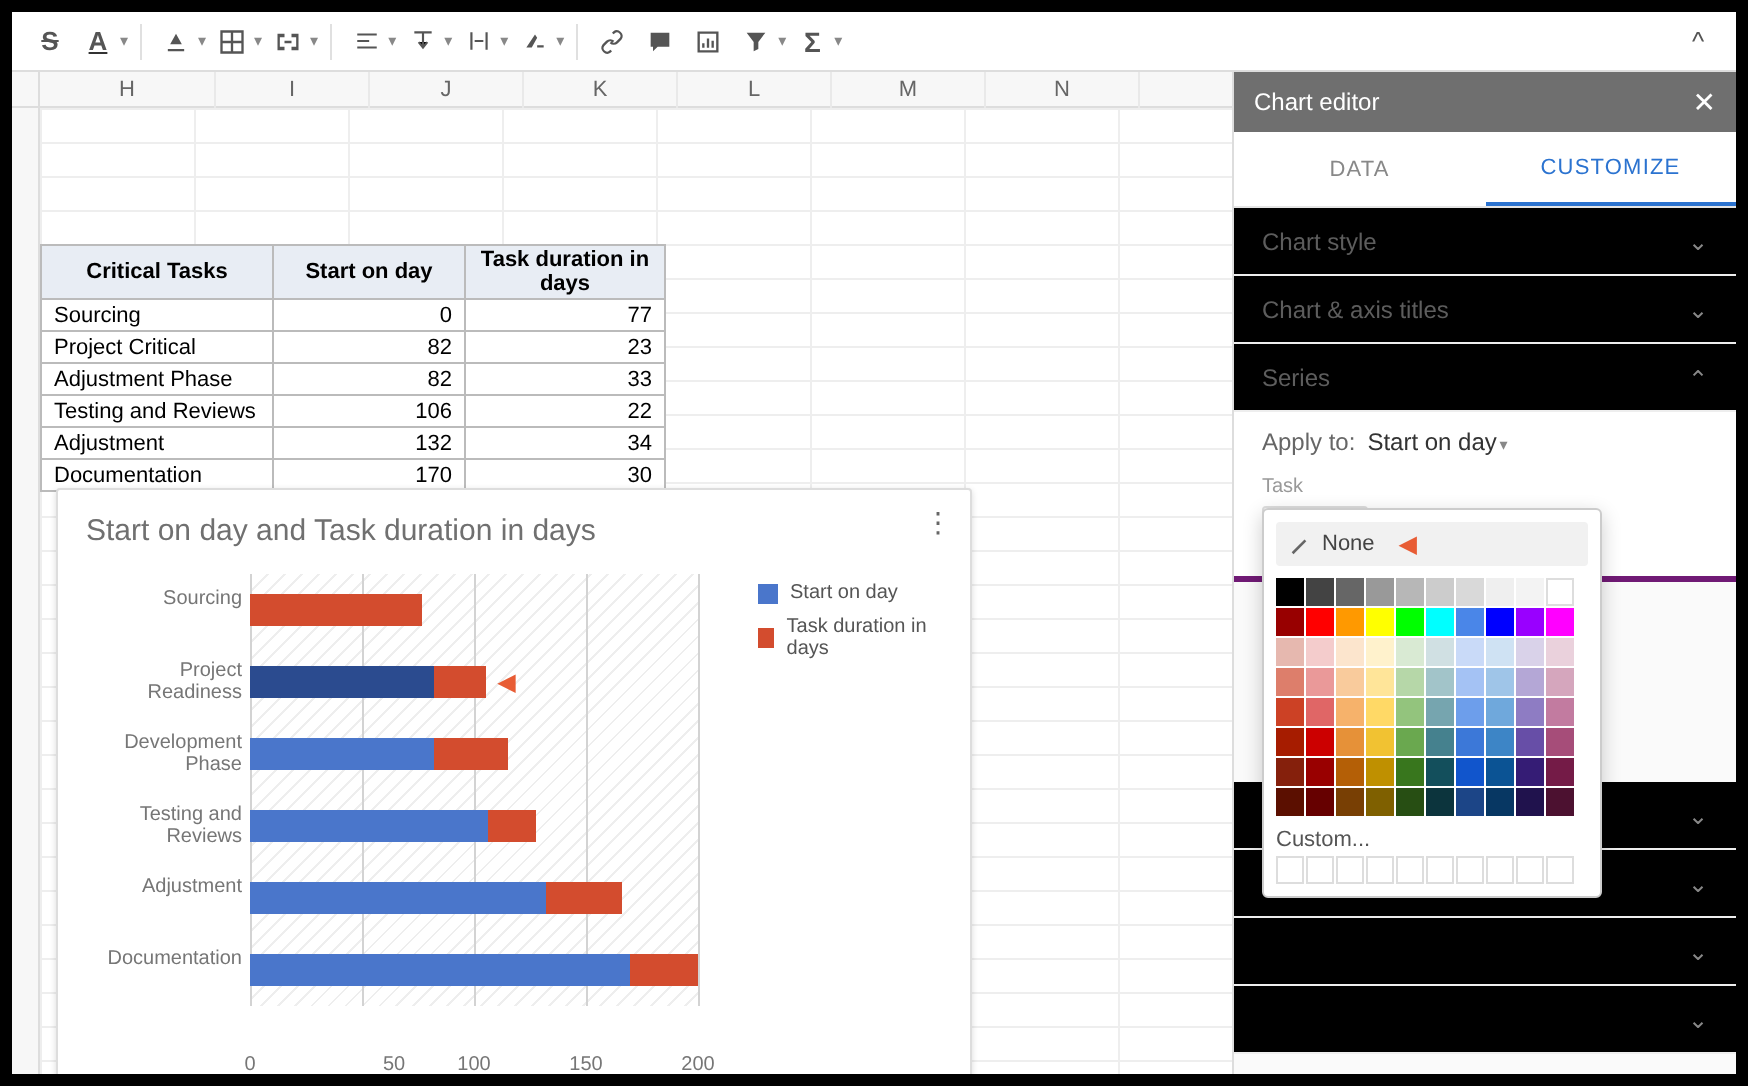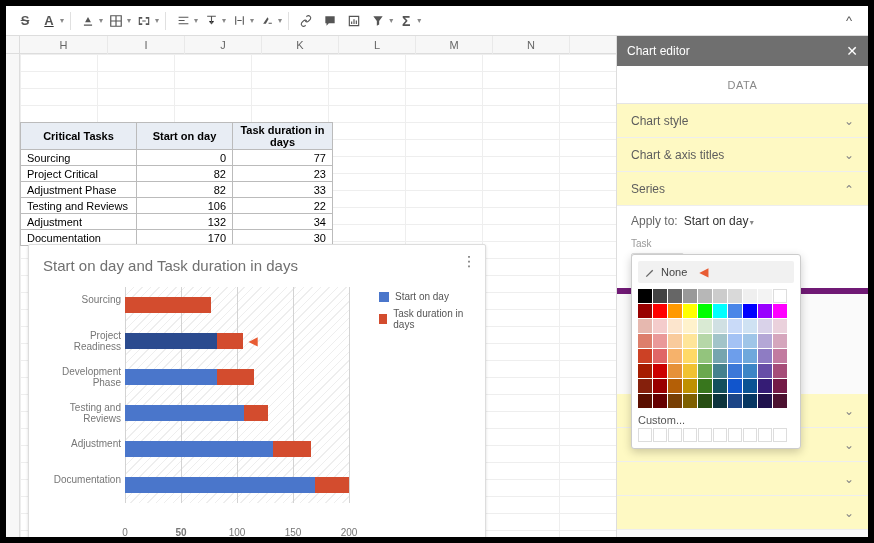--- a/index.html
+++ b/index.html
@@ -62,23 +62,23 @@
   .lg-sw.s1 { background: #d34c2e; }
 
   
   .editor { width: 252px; background: #fafafa; border-left: 1px solid #ddd; display: flex; flex-direction: column; font-size: 12px; color: #555; }
   .editor-head { height: 30px; background: #6f6f6f; color: #fff; display: flex; align-items: center; padding: 0 10px; font-size: 12px; }
   .editor-head .close { margin-left: auto; font-size: 14px; }
   .ed-tabs { display: flex; height: 38px; background: #fff; border-bottom: 1px solid #e5e5e5; }
   .ed-tab { flex: 1; display: flex; align-items: center; justify-content: center; font-size: 11px; letter-spacing: .6px; color: #888; }
   .ed-tab.active { color: #2b73d0; border-bottom: 2px solid #2b73d0; }
   .ed-body { position: relative; flex: 1; overflow: hidden; }
-  .acc { height: 34px; display: flex; align-items: center; padding: 0 14px; border-bottom: 1px solid #eee; background: #fef9c3; font-size: 12px; color: #5d5d5d; justify-content: center; }
+  .acc { height: 34px; display: flex; align-items: center; padding: 0 14px; border-bottom: 1px solid #eee; background: #000000; font-size: 12px; color: #5d5d5d; justify-content: center; }
   .acc .caret { margin-left: auto; font-size: 12px; color: #888; }
-  .series-block { padding: 8px 14px 14px; background: #fff; border-bottom: 6px solid #701a75; }
+  .series-block { padding: 8px 14px 14px; background: #fff; border-bottom: 3px solid #701a75; }
   .apply-row { display: flex; align-items: center; gap: 6px; font-size: 12px; color: #666; margin-bottom: 10px; }
   .apply-val { color: #333; font-weight: 500; }
   .field-label { font-size: 10px; color: #999; margin-top: 4px; }
   .col-btn { display: inline-flex; align-items: center; gap: 4px; border: 1px solid #ddd; border-radius: 2px; padding: 3px 6px; margin-top: 4px; font-size: 12px; color: #444; }
   .col-sw { width: 16px; height: 3px; background: #2b4b8f; }
 
   
   .picker { position: absolute; left: 14px; top: 150px; width: 170px; background: #fff; border: 1px solid #ccc; border-radius: 3px; box-shadow: 0 3px 10px rgba(0,0,0,.2); padding: 6px; }
   .picker-none { background: #f1f1f1; border-radius: 2px; padding: 4px 6px; display: flex; align-items: center; gap: 6px; font-size: 11px; color: #444; margin-bottom: 6px; }
   .swatches { display: grid; grid-template-columns: repeat(10, 14px); grid-auto-rows: 14px; gap: 1px; }
@@ -269,21 +269,21 @@
                     <div class="bar-seg s0" style="width: 147.84px;"></div>
                     <div class="bar-seg s1" style="width: 38.08px;"></div>
                   </div>
                   <div class="bar-row" style="top: 190px;">
                     <div class="bar-seg s0" style="width: 190.4px;"></div>
                     <div class="bar-seg s1" style="width: 33.6px;"></div>
                   </div>
                 </div>
               <div class="x-axis" id="xaxis">
                   <span class="x-tick" style="left: 0px;">0</span>
-                  <span class="x-tick" style="left: 56px; font-weight: bold;">50</span>
+                  <span class="x-tick" style="left: 72px;">50</span>
                   <span class="x-tick" style="left: 112px;">100</span>
                   <span class="x-tick" style="left: 168px;">150</span>
                   <span class="x-tick" style="left: 224px;">200</span>
                 </div>
             </div>
           </div>
           <div class="legend" id="legend">
               <div class="lg-item">
                 <span class="lg-sw s0"></span>
                 <span>Start on day</span>
@@ -297,20 +297,21 @@
       </div>
     </div>
 
     <div class="editor">
       <div class="editor-head">
         <span>Chart editor</span>
         <span class="close">✕</span>
       </div>
       <div class="ed-tabs">
         <div class="ed-tab">DATA</div>
+        <div class="ed-tab active">CUSTOMIZE</div>
       </div>
       <div class="ed-body">
         <div class="acc">
             <span>Chart style</span>
             <span class="caret">⌄</span>
           </div>
         <div class="acc">
             <span>Chart &amp; axis titles</span>
             <span class="caret">⌄</span>
           </div>

